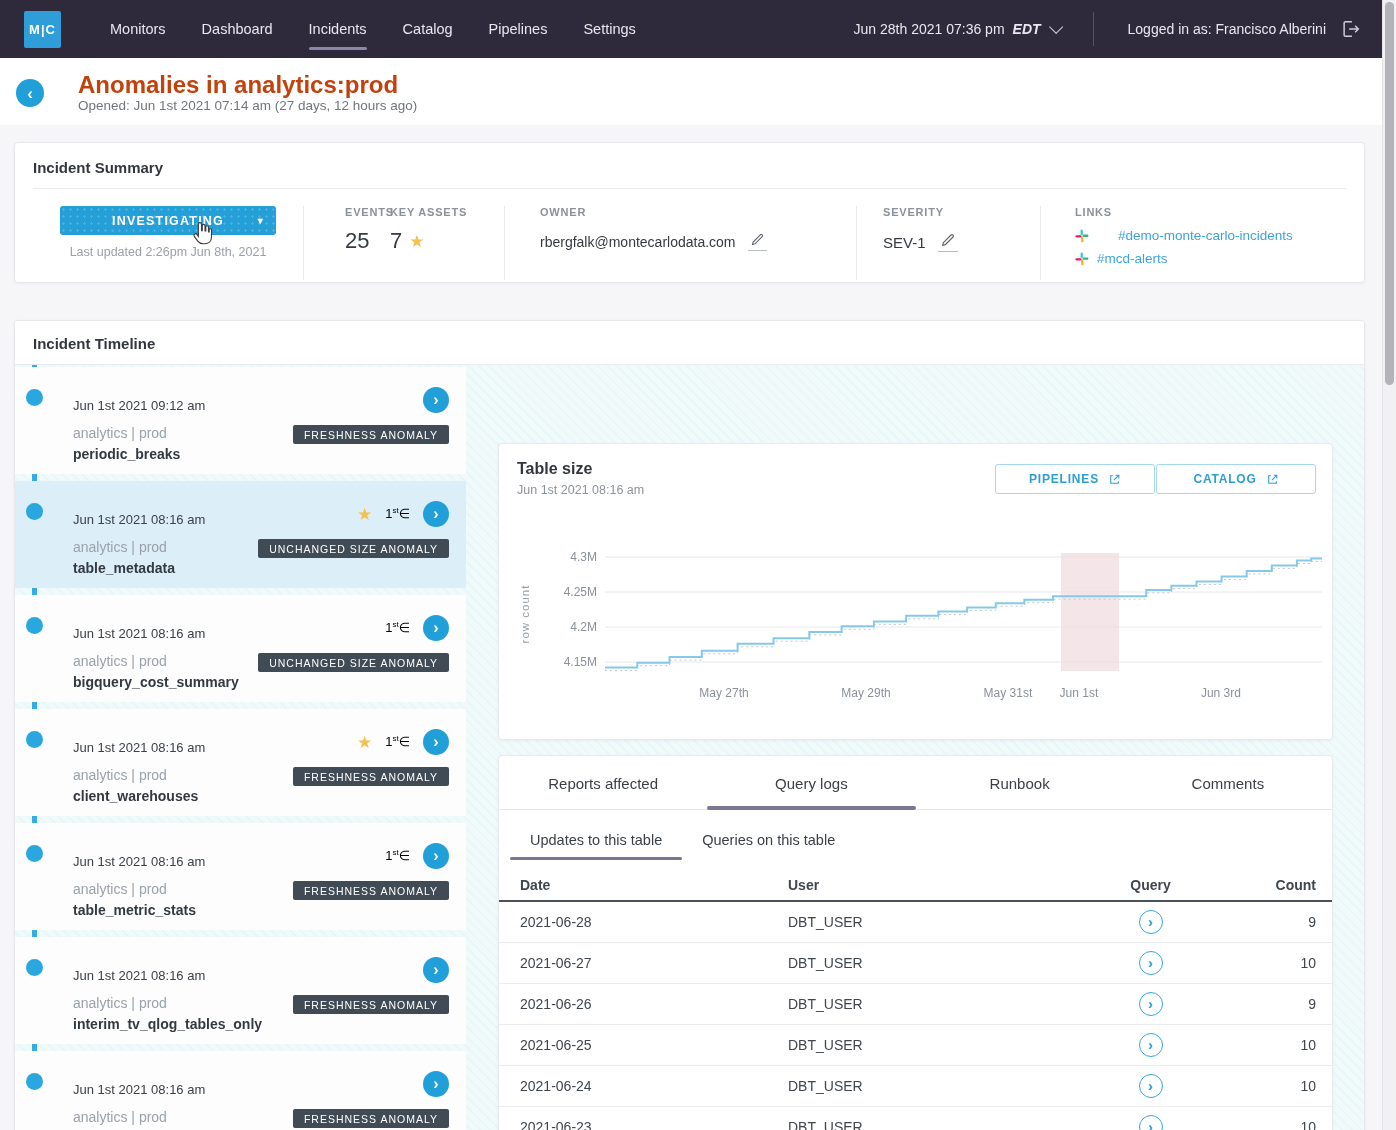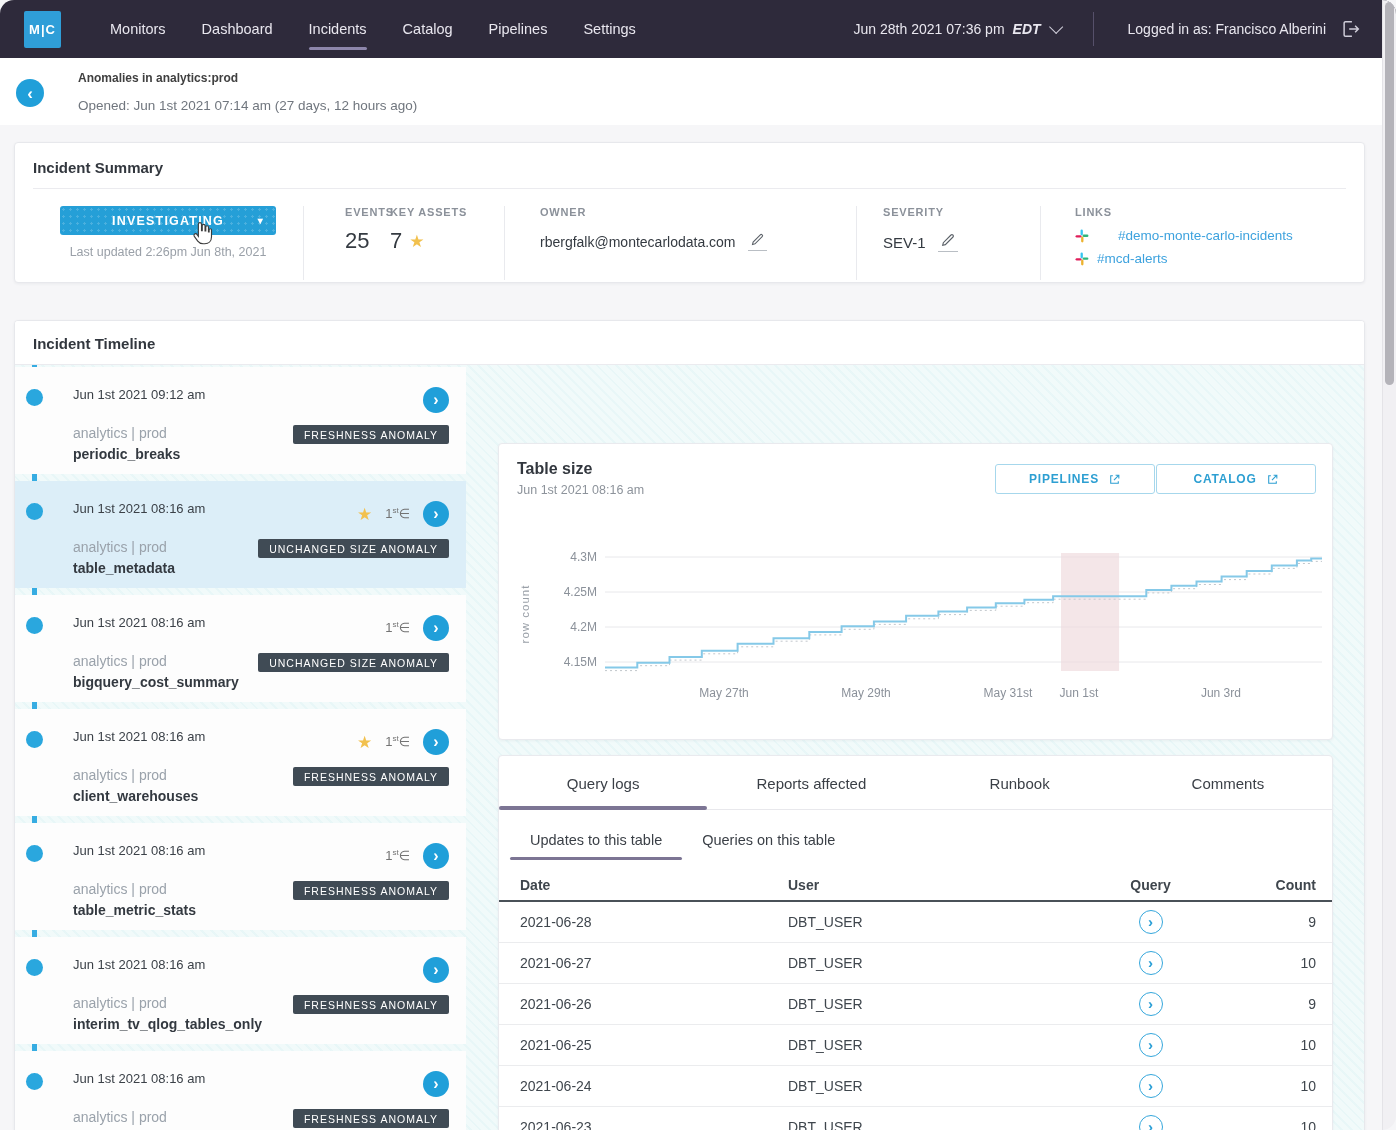--- a/index.html
+++ b/index.html
@@ -1,37 +1,37 @@
 <!DOCTYPE html>
 <html><head>
 <meta charset="utf-8">
 <style>
   * { margin:0; padding:0; box-sizing:border-box; }
   html,body { width:1396px; height:1130px; }
   body { font-family:"Liberation Sans", sans-serif; background:#f6f6f8; overflow:hidden; }
-  .viewport { position:relative; width:1396px; height:1130px; overflow:hidden; background:#f6f6f8;border-radius:14px; }
+  .viewport { position:relative; width:1396px; height:1130px; overflow:hidden; background:#f6f6f8; }
 
   
   .topnav { position:absolute; top:0; left:0; width:1396px; height:58px; background:#2e2a3b; display:flex; align-items:center; z-index:10; }
   .logo { width:37px; height:37px; margin-left:24px; background:#2f9ed8; border-radius:2px; display:flex; align-items:center; justify-content:center; color:#fff; font-size:13px; font-weight:700; letter-spacing:1px; }
   .nav-items { display:flex; margin-left:49px; gap:36px;text-align:center; }
   .nav-item { position:relative; color:#e9e7ef; font-size:14.5px; cursor:pointer; padding:6px 0; }
   .nav-item.active::after { content:""; position:absolute; left:0; right:0; bottom:-7px; height:3px; background:#8d86ab; border-radius:2px; }
   .nav-right { margin-left:auto; display:flex; align-items:center; margin-right:34px; color:#e9e7ef; }
   .nav-datetime { font-size:14px; display:flex; align-items:center; gap:8px; cursor:pointer; }
   .nav-datetime b { font-weight:700;font-style:italic; }
   .chev-down { width:10px; height:10px; border-right:1.6px solid #cfcdd9; border-bottom:1.6px solid #cfcdd9; transform:rotate(45deg) translateY(-3px); display:inline-block; }
   .nav-divider { width:1px; height:34px; background:#56506a; margin:0 34px; }
   .nav-login { font-size:14px; display:flex; align-items:center; gap:14px;text-align:center; }
 
   
   .page-header { position:absolute; top:58px; left:0; width:1396px; height:67px; background:#fff; z-index:5; }
   .circle-btn { width:28px; height:28px; border-radius:50%; background:#209fd9; color:#fff; display:flex; align-items:center; justify-content:center; font-size:17px; font-weight:700; cursor:pointer; line-height:1; }
   .page-header .circle-btn { position:absolute; left:16px; top:21px; }
-  .page-title { position:absolute; left:78px; top:13px; font-size:12px; font-weight:700; color:#404040; }
+  .page-title { position:absolute; left:78px; top:13px; font-size:24px; font-weight:700; color:#c2410c; }
   .page-subtitle { position:absolute; left:78px; top:40px; font-size:13.5px; color:#70767e; }
 
   
   .card { position:absolute; background:#fff; border:1px solid #e7e8ec; border-radius:4px; box-shadow:0 1px 3px rgba(40,45,60,.06); }
 
   
   .summary-card { top:142px; left:14px; width:1351px; height:141px; }
   .card-title { font-size:15px; font-weight:700; color:#32373e; padding:16px 18px 12px 18px; }
   .hdivider { height:1px; background:#ebebef; margin:0 18px; }
   .summary-body { display:flex; padding-top:17px; }
@@ -59,24 +59,24 @@
   
   .timeline-card { top:320px; left:14px; width:1351px; height:830px; overflow:hidden; }
   .timeline-header { height:44px; background:#fff; border-bottom:1px solid #ebebef; font-size:15px; font-weight:700; color:#32373e; padding:14px 18px; }
   .timeline-body { position:relative; height:786px; background-color:#f1fafa; background-image:repeating-linear-gradient(45deg, rgba(80,190,205,.055) 0 2px, transparent 2px 7px); }
   .rail { position:absolute; left:17px; top:0; bottom:0; width:5px; background:#36ace2; z-index:2; }
   .entries { position:absolute; left:0; top:2px; width:451px; z-index:3; }
   .entry { position:relative; height:107px; margin-bottom:7px; background:#fdfdfd; }
   .entry.selected { background:#dceef8; }
   .dot { position:absolute; left:11px; top:22px; width:17px; height:17px; border-radius:50%; background:#2aa7de; }
   .entry-main { padding:20px 17px 0 58px; }
-  .entry-row1 { display:flex; align-items:flex-start; }
+  .entry-row1 { display:flex; align-items:flex-end; }
   .ts { font-size:13px; color:#3b4148; font-weight:500; }
   .entry-icons { margin-left:auto; display:flex; align-items:center; gap:13px; }
-  .first-icon { color:#737373; font-size:13px; white-space:nowrap; }
+  .first-icon { color:#000000; font-size:13px; white-space:nowrap; }
   .first-icon sup { font-size:8px; }
   .entry .circle-btn { width:26px; height:26px; font-size:16px; }
   .entry-row2 { margin-top:12px; display:flex; justify-content:space-between; }
   .dataset { font-size:14px; color:#9aa2ab; }
   .tname { margin-top:5px; font-size:14px; font-weight:600; color:#333940; }
   .badge { align-self:flex-start; background:#404b55; color:#fff; font-size:10.5px; letter-spacing:1px; padding:4px 11px 3px; border-radius:2px; white-space:nowrap; }
 
   
   .tablesize-card { position:absolute; left:483px; top:78px; width:835px; height:297px; background:#fff; border:1px solid #e9eaee; border-radius:4px; box-shadow:0 1px 3px rgba(40,45,60,.05); }
   .ts-title { font-size:16px; font-weight:700; color:#32373e; padding:16px 0 0 18px; }
@@ -408,22 +408,22 @@
               <text x="721.903" y="183" text-anchor="middle" fill="#8b919a" font-size="12">Jun 3rd</text>
               <text x="30" y="100" text-anchor="middle" fill="#9aa0a8" font-size="11.5" transform="rotate(-90 30 100)" letter-spacing="1">row count</text>
               <path d="M106.0 153.6 H138.3 V148.7 H170.5 V143.1 H202.8 V136.8 H238.6 V129.8 H274.5 V124.2 H310.3 V117.9 H342.6 V112.3 H374.9 V107.4 H407.1 V101.8 H439.4 V97.6 H468.1 V93.4 H496.8 V89.2 H525.4 V85.7 H554.1 V82.2 H647.3 V75.9 H672.4 V71.7 H697.5 V67.5 H722.6 V62.6 H747.7 V57.0 H772.8 V51.4 H797.9 V46.5 H812.2 V44.4 H823" fill="none" stroke="#c2c7cc" stroke-width="1" stroke-dasharray="2 3" transform="translate(0,3)"></path>
               <path d="M106.0 153.6 H138.3 V148.7 H170.5 V143.1 H202.8 V136.8 H238.6 V129.8 H274.5 V124.2 H310.3 V117.9 H342.6 V112.3 H374.9 V107.4 H407.1 V101.8 H439.4 V97.6 H468.1 V93.4 H496.8 V89.2 H525.4 V85.7 H554.1 V82.2 H647.3 V75.9 H672.4 V71.7 H697.5 V67.5 H722.6 V62.6 H747.7 V57.0 H772.8 V51.4 H797.9 V46.5 H812.2 V44.4 H823" fill="none" stroke="#85c9e8" stroke-width="2"></path>
             </svg>
         </div>
       </div>
 
       <div class="querylogs-card">
         <div class="tabs" id="main-tabs">
+            <div class="tab">Reports affected</div>
             <div class="tab active">Query logs</div>
-            <div class="tab">Reports affected</div>
             <div class="tab">Runbook</div>
             <div class="tab">Comments</div>
           </div>
         <div class="subtabs" id="sub-tabs">
             <div class="subtab active">Updates to this table</div>
             <div class="subtab">Queries on this table</div>
           </div>
         <div class="qtable">
           <div class="qrow qhead">
             <div class="qcell">Date</div>

